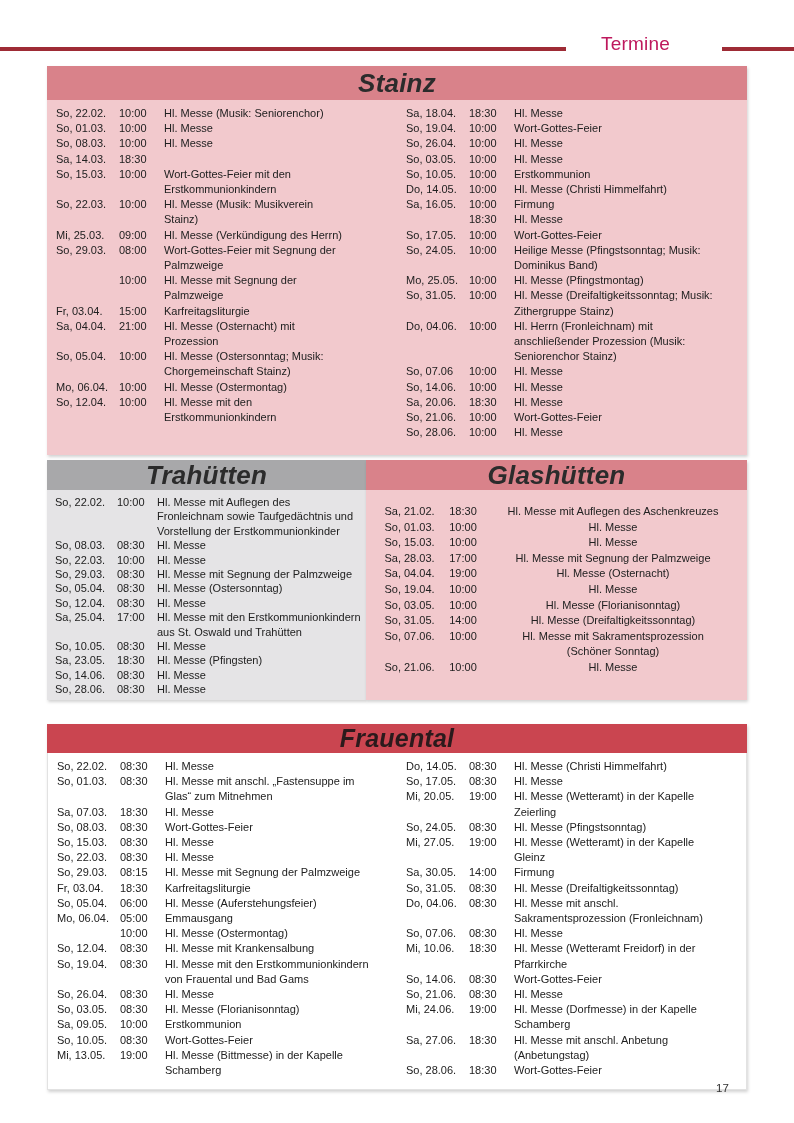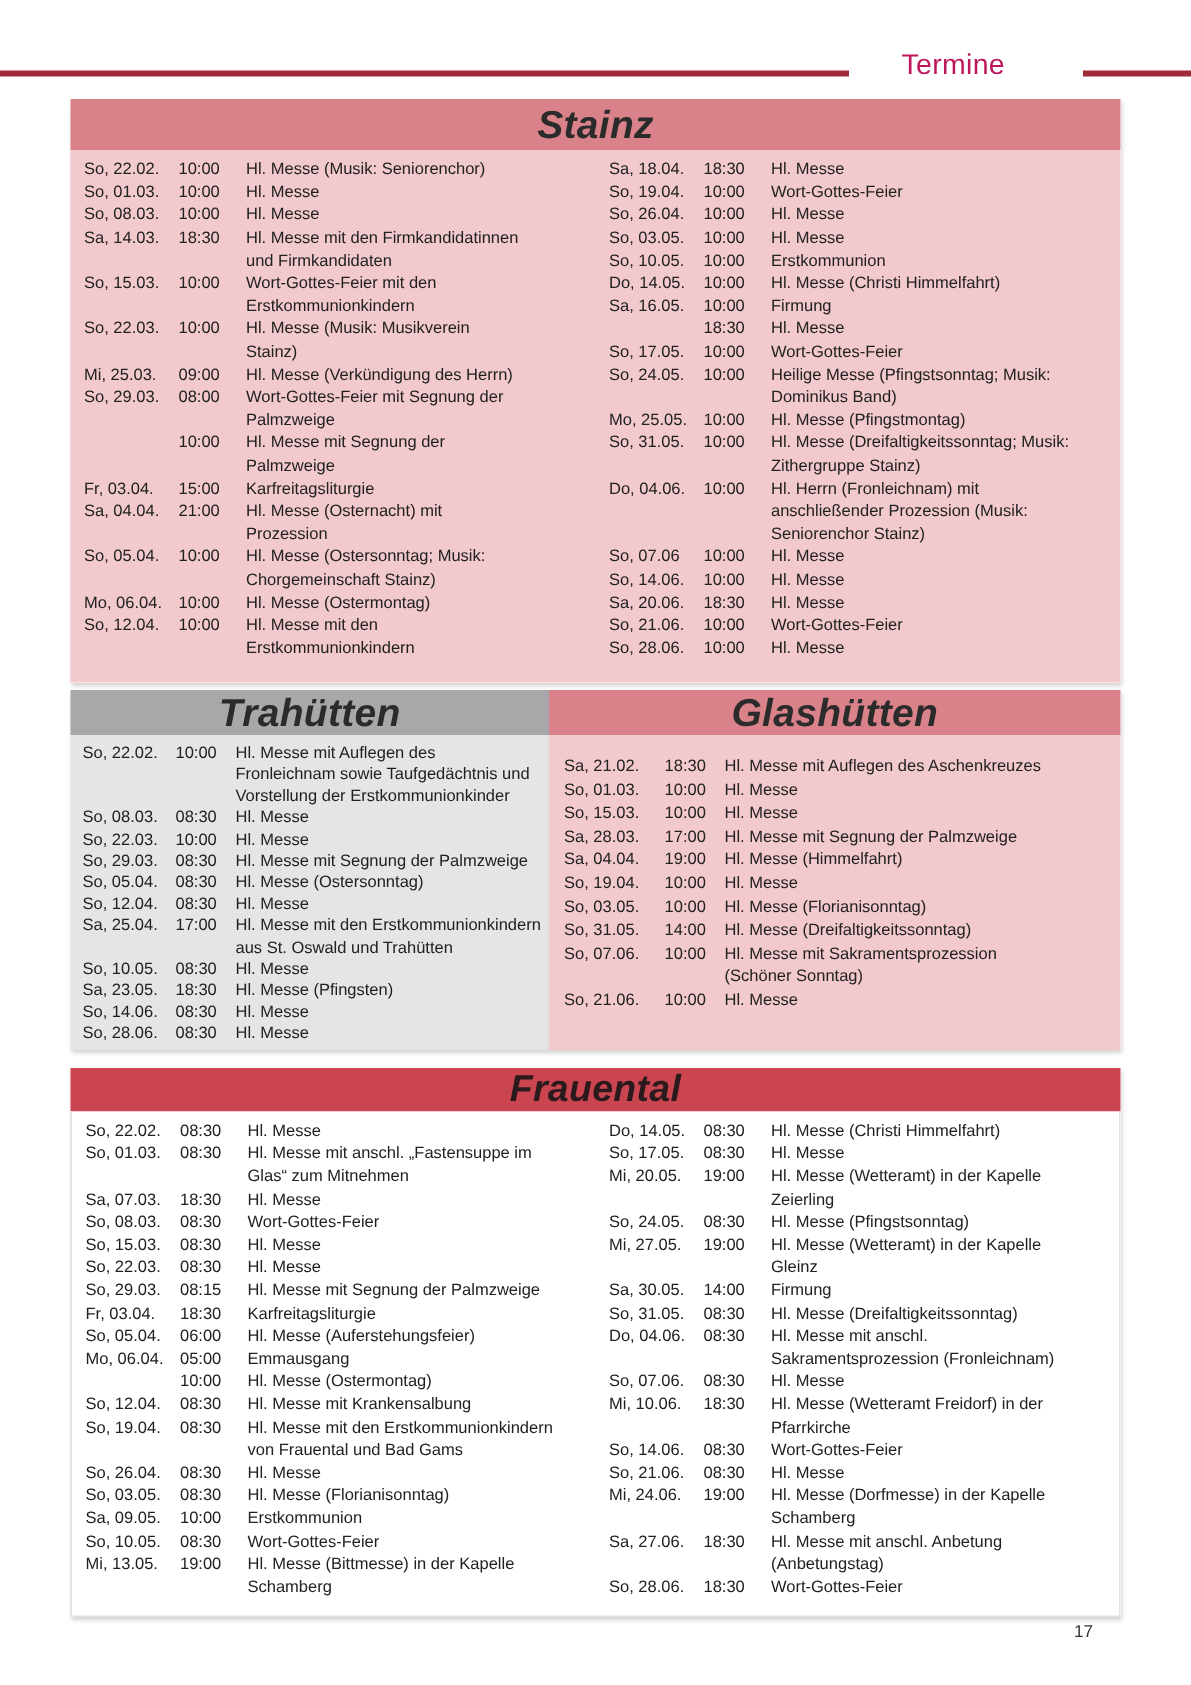--- a/index.html
+++ b/index.html
@@ -40,30 +40,30 @@
   
   .mid-row { display:flex; margin-top:5px; }
   .trahuetten { width:345px; }
   .glashuetten { width:412px; }
   .trahuetten .box-title { height:30px; background:var(--header-gray,#a8a8aa); }
   .trahuetten .box-body  { height:210px; background:var(--body-gray,#e5e4e6); padding-top:5px; line-height:14.4px; }
   .glashuetten .box-title { height:30px; background:var(--header-pink,#d9828a); }
   .glashuetten .box-body  { height:210px; background:var(--body-pink,#f2c9cd); padding-top:14px; line-height:15.6px; }
 
   
-  .frauental { margin-top:12px; }
+  .frauental { margin-top:24px; }
   .frauental .box-title { height:29px; background:var(--header-red,#ca4550); color:#2b1a1c; font-size:25px; }
   .frauental .box-body  { height:337px; background:#ffffff; border:1px solid #e2e2e2; border-top:none; display:flex; padding-top:6px; line-height:15.2px; }
   .frauental .col { width:349px; }
 
   
   .row { display:grid; }
   .stainz .row, .frauental .row { grid-template-columns:63px 45px 1fr; padding-left:9px; padding-right:5px; }
   .trahuetten .row { grid-template-columns:62px 40px 1fr; padding-left:8px; padding-right:4px; }
-  .glashuetten .row { grid-template-columns:67px 40px 1fr; padding-left:10px; padding-right:4px; }
+  .glashuetten .row { grid-template-columns:67px 40px 1fr; padding-left:10px; padding-right:4px;text-align:center; }
   .row .date, .row .time { white-space:nowrap; }
   .row .text { white-space:pre-line; }
 
   
   .page-number { position:absolute; left:716px; top:1082px; font-size:11.5px; color:#333; }
 </style>
 </head>
 <body>
 
 <header class="page-header">
@@ -88,22 +88,20 @@
             <span class="text">Hl. Messe</span>
           </div>
           <div class="row">
             <span class="date">So, 08.03.</span>
             <span class="time">10:00</span>
             <span class="text">Hl. Messe</span>
           </div>
           <div class="row">
             <span class="date">Sa, 14.03.</span>
             <span class="time">18:30</span>
-            <span class="text">Hl. Messe mit den Firmkandidatinnen
-und Firmkandidaten</span>
           </div>
           <div class="row">
             <span class="date">So, 15.03.</span>
             <span class="time">10:00</span>
             <span class="text">Wort-Gottes-Feier mit den
 Erstkommunionkindern</span>
           </div>
           <div class="row">
             <span class="date">So, 22.03.</span>
             <span class="time">10:00</span>
@@ -342,21 +340,21 @@
               <span class="text">Hl. Messe</span>
             </div>
             <div class="row">
               <span class="date">Sa, 28.03.</span>
               <span class="time">17:00</span>
               <span class="text">Hl. Messe mit Segnung der Palmzweige</span>
             </div>
             <div class="row">
               <span class="date">Sa, 04.04.</span>
               <span class="time">19:00</span>
-              <span class="text">Hl. Messe (Himmelfahrt)</span>
+              <span class="text">Hl. Messe (Osternacht)</span>
             </div>
             <div class="row">
               <span class="date">So, 19.04.</span>
               <span class="time">10:00</span>
               <span class="text">Hl. Messe</span>
             </div>
             <div class="row">
               <span class="date">So, 03.05.</span>
               <span class="time">10:00</span>
               <span class="text">Hl. Messe (Florianisonntag)</span>

